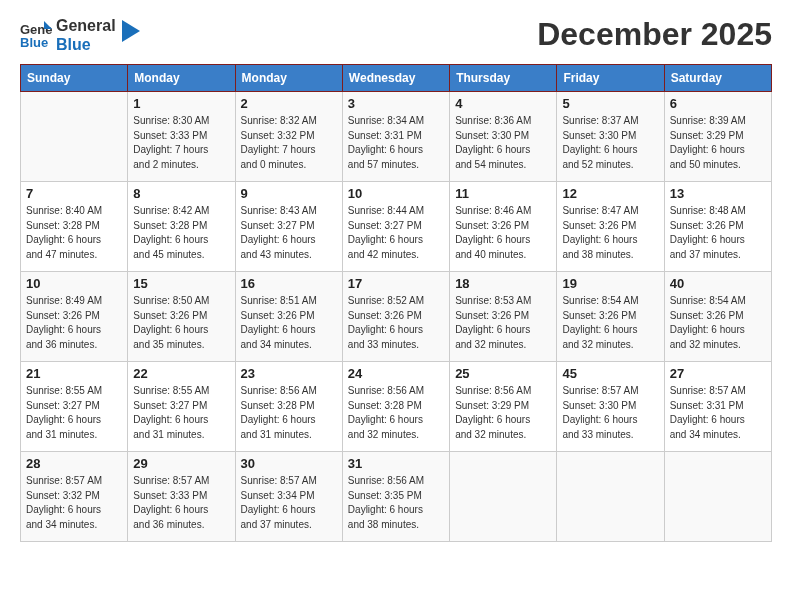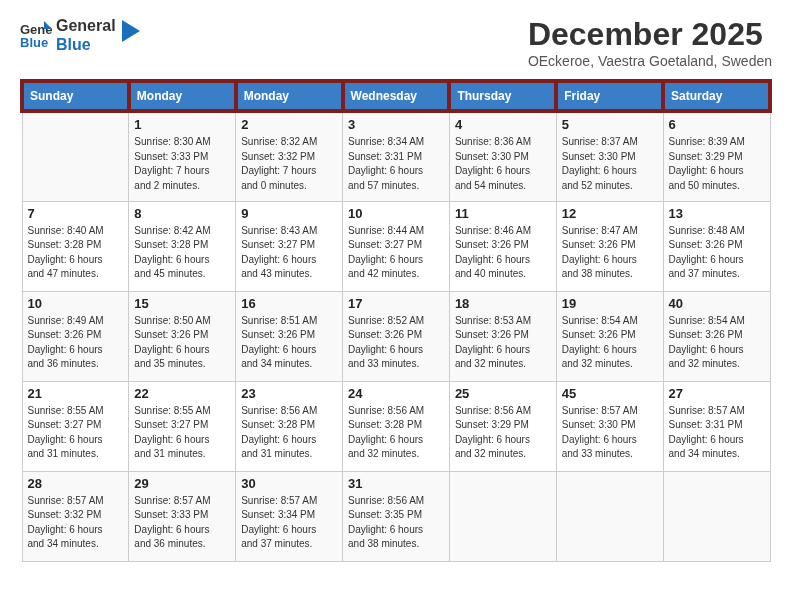--- a/index.html
+++ b/index.html
@@ -18,21 +18,21 @@
     }
     .logo {
       display: flex;
       align-items: center;
       gap: 4px;
     }
     .logo-icon {
       width: 32px;
       height: 28px;
     }
-    .title-block { }
+    .title-block { text-align: right; }
     .month-title {
       font-size: 32px;
       font-weight: bold;
       color: #333;
     }
     .location {
       font-size: 14px;
       color: #555;
     }
     table {
@@ -40,21 +40,21 @@
       border-collapse: collapse;
       font-size: 11px;
     }
     thead tr th {
       background-color: #3a7ec8;
       color: #fff;
       text-align: left;
       padding: 6px 6px;
       font-size: 12px;
       font-weight: bold;
-      border: 4px solid #7f1d1d;
+      border: 1px solid #7f1d1d;
     }
     tbody tr td {
       border: 1px solid #ccc;
       vertical-align: top;
       padding: 4px 5px;
       width: 14.28%;
       min-height: 80px;
       height: 90px;
     }
     tbody tr:nth-child(odd) td { background: #f9f9f9; }
@@ -85,21 +85,20 @@
     <div style="display:flex;flex-direction:column;line-height:1.2;">
       <span style="font-size:16px;font-weight:bold;color:#333;">General</span>
       <span style="font-size:16px;font-weight:bold;color:#1a6fba;">Blue</span>
     </div>
     <svg width="18" height="22" viewBox="0 0 18 22" xmlns="http://www.w3.org/2000/svg" style="margin-left:2px;margin-top:-8px;">
       <polygon points="0,0 18,11 0,22" fill="#1a6fba"></polygon>
     </svg>
   </div>
   <div class="title-block">
     <div class="month-title">December 2025</div>
-    <div class="location">OEckeroe, Vaestra Goetaland, Sweden</div>
   </div>
 </div>
 
 <table>
   <thead>
     <tr>
     <th>Sunday</th>
         <th>Monday</th>
         <th>Monday</th>
         <th>Wednesday</th>

